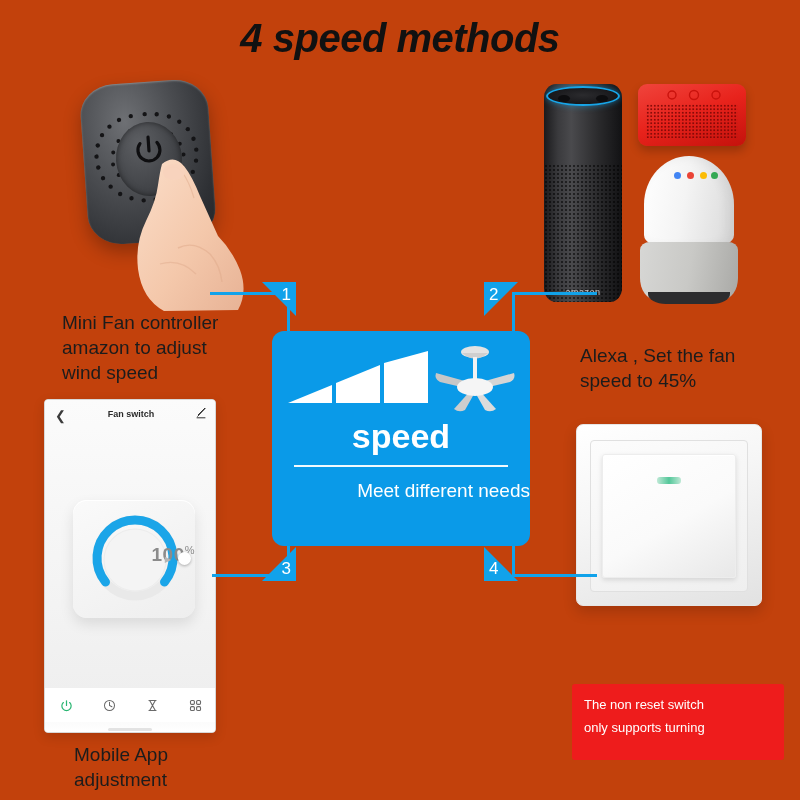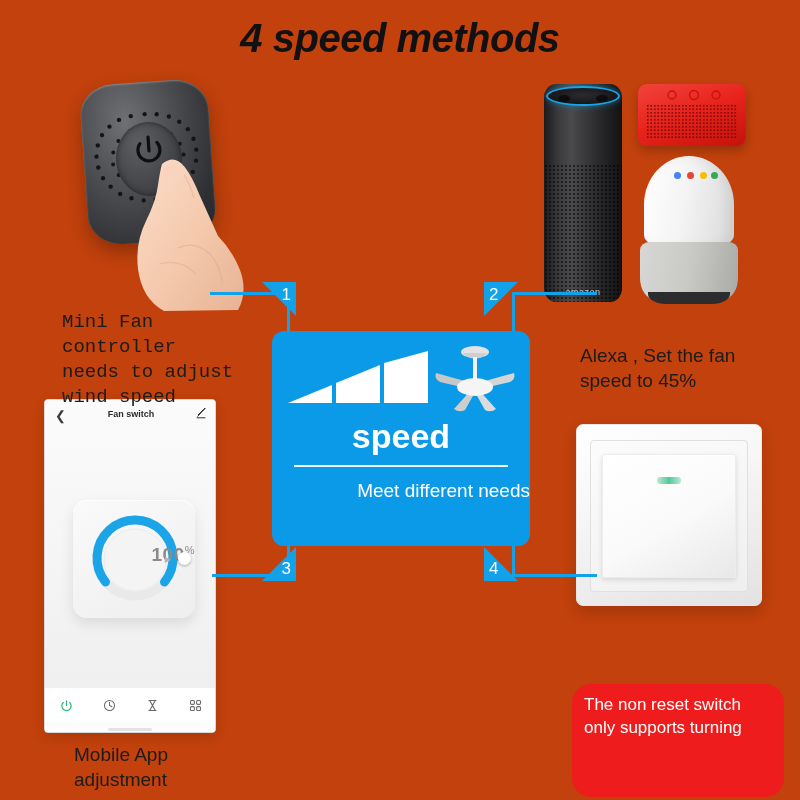--- a/index.html
+++ b/index.html
@@ -68,23 +68,23 @@
   .badge-bl span { left: 5px; bottom: 2px; }
 
   
   .caption {
     position: absolute; color: #1c1c1c; font-size: 19px; line-height: 25px;
     z-index: 4;
   }
 
   
   .warning-box {
-    position: absolute; left: 572px; top: 684px; width: 212px; height: 113px;
-    background: #ee1c1c; border-radius: 19px; z-index: 7;
-    color: #ffffff; font-size: 17px; line-height: 23px;
+    position: absolute; left: 572px; top: 684px; width: 212px; height: 76px;
+    background: #ee1c1c; border-radius: 3px; z-index: 7;
+    color: #ffffff; font-size: 13px; line-height: 23px;
     padding: 9px 10px 0 12px;
   }
 
   
   .device-mini { position: absolute; left: 76px; top: 78px; width: 190px; height: 230px; z-index: 2; }
   .mini-body {
     position: absolute; left: 8px; top: 4px; width: 128px; height: 160px;
     background: radial-gradient(ellipse at 34% 24%, #6e7074 0%, #4a4c50 42%, #2e3034 78%, #232528 100%);
     border-radius: 34px / 30px;
     transform: rotate(-4deg);
@@ -454,23 +454,23 @@
               <rect x="1.6" y="8.2" width="4.2" height="4.2" rx="1.2"></rect>
               <rect x="8.2" y="8.2" width="4.2" height="4.2" rx="1.2"></rect>
             </g>
           </svg>
         </div>
       </div>
       <div class="phone-home"></div>
     </div>
   </div>
 
-  <div class="caption" style="left:62px; top:310px; width:215px;font-family:Liberation Mono, monospace;">
+  <div class="caption" style="left:62px; top:310px; width:215px;">
     <div>Mini Fan controller</div>
-    <div>needs to adjust</div>
+    <div>amazon to adjust</div>
     <div>wind speed</div>
   </div>
 
   <div class="caption" style="left:580px; top:343px; width:210px;">
     <div>Alexa , Set the fan</div>
     <div>speed to 45%</div>
   </div>
 
   <div class="caption" style="left:74px; top:742px; width:180px;">
     <div>Mobile App</div>

